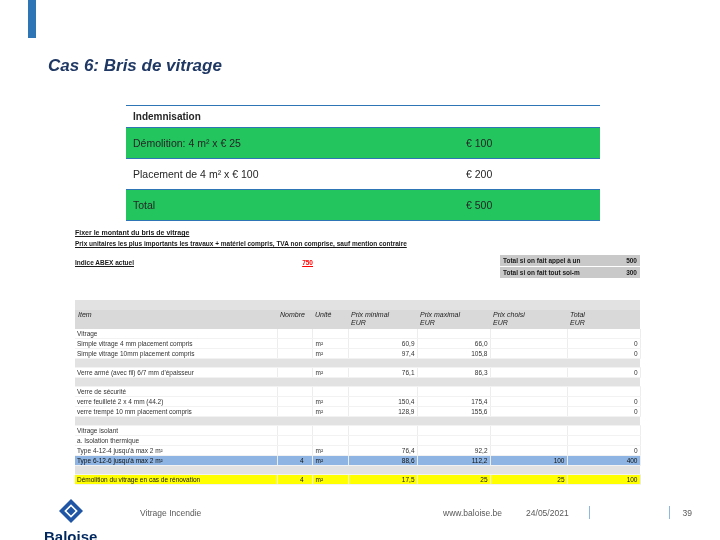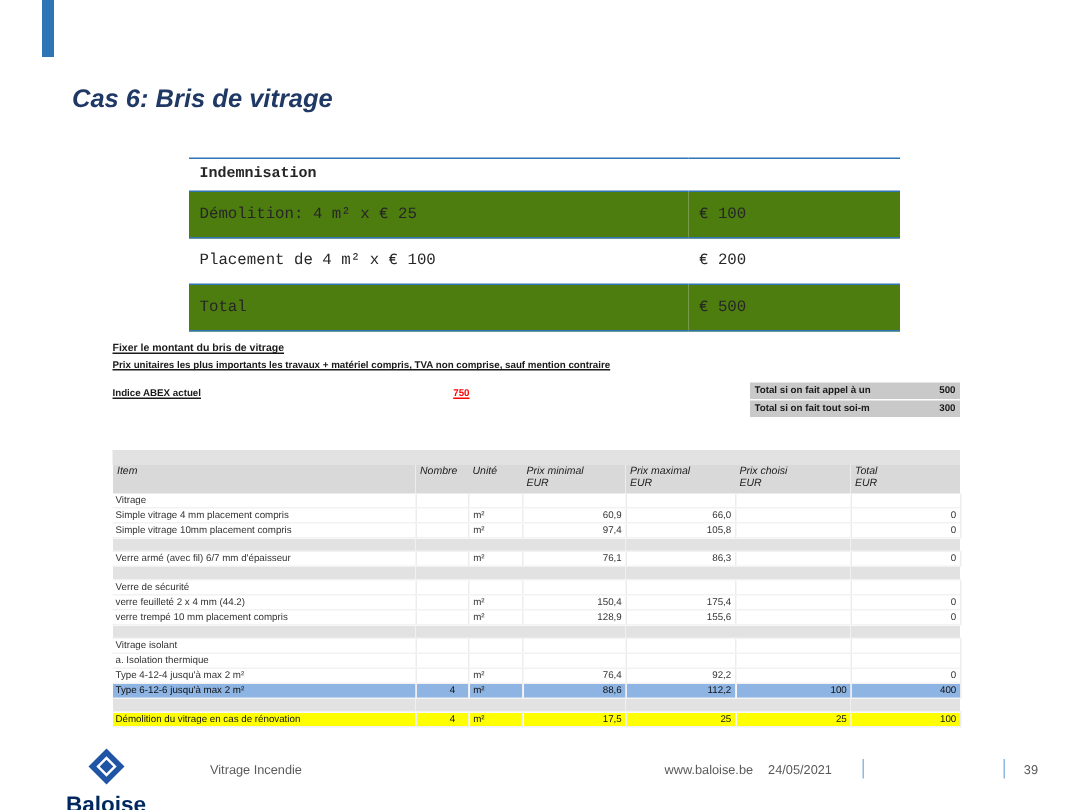--- a/index.html
+++ b/index.html
@@ -7,26 +7,26 @@
   body { font-family:"Liberation Sans", sans-serif; background:#ffffff; position:relative; overflow:hidden; }
 
   .slide { position:absolute; inset:0; background:#ffffff; }
 
   .brand-bar { position:absolute; left:28px; top:0; width:8px; height:38px; background:#2e75b6; }
 
   .title { position:absolute; left:48px; top:56px; font-size:17px; font-weight:bold; color:#1f3864;font-style:italic; }
 
   
   .indem { position:absolute; left:126px; top:105px; width:474px; border-collapse:collapse;
-           border-top:1.5px solid #2e75b6; color:#262626;font-family:Liberation Mono, monospace; }
+           border-top:1.5px solid #2e75b6; color:#262626; }
   .indem td { border-bottom:1.5px solid #2e75b6; padding-left:7px; vertical-align:middle; }
   .indem .indem-head { height:22px; font-size:10px; font-weight:bold; }
   .indem tbody td { height:31px; font-size:10.5px; }
   .indem .val { width:141px; }
-  .indem tr.fill td { background:#4d7c0f; }
+  .indem tr.fill td { background:#22c55e; }
 
   
   .ws { position:absolute; left:75px; top:229px; width:565px; font-size:6.5px; color:#333; }
   .ws-t1 { font-size:7px; font-weight:bold; text-decoration:underline; margin-bottom:4px; color:#1a1a1a; }
   .ws-t2 { font-size:6.5px; font-weight:bold; text-decoration:underline; margin-bottom:8px; color:#1a1a1a; }
   .ws-abex { position:relative; height:24px; }
   .ws-abex-label { position:absolute; left:0; top:4px; font-weight:bold; text-decoration:underline; color:#1a1a1a; }
   .ws-abex-value { position:absolute; left:200px; top:4px; width:38px; text-align:right;
                    color:#ff0000; font-weight:bold; text-decoration:underline; }
   .ws-totals { position:absolute; left:425px; top:0; width:140px; }
@@ -52,21 +52,21 @@
   .ws-table tr.hl-yellow td { background:#ffff00; color:#111; }
 
   
   .footer-logo { position:absolute; left:44px; top:498px; display:flex; align-items:center; gap:5px;flex-direction:column; }
   .logo-texts { display:flex; flex-direction:column; }
   .logo-main { font-size:15px; font-weight:bold; color:#00285f; line-height:1; }
   .logo-sub { font-size:6px; color:#9b9b9b; letter-spacing:1.4px; margin-top:2px; }
   .footer-left-text { position:absolute; left:140px; top:508px; font-size:8.5px; color:#595959; }
   .footer-right { position:absolute; left:443px; top:506px; display:flex; align-items:center;
                   font-size:8.5px; color:#595959; }
-  .footer-right .website { margin-right:10px; }
+  .footer-right .website { margin-right:24px; }
   .footer-right .divider { width:1px; height:13px; background:#8fb8e0; margin-left:20px; }
   .page-num { position:absolute; right:28px; top:508px; font-size:8.5px; color:#595959; }
   .page-divider { position:absolute; right:50px; top:506px; width:1px; height:13px; background:#8fb8e0; }
 </style>
 </head>
 <body>
 
 <div class="slide">
 
   <div class="brand-bar"></div>

